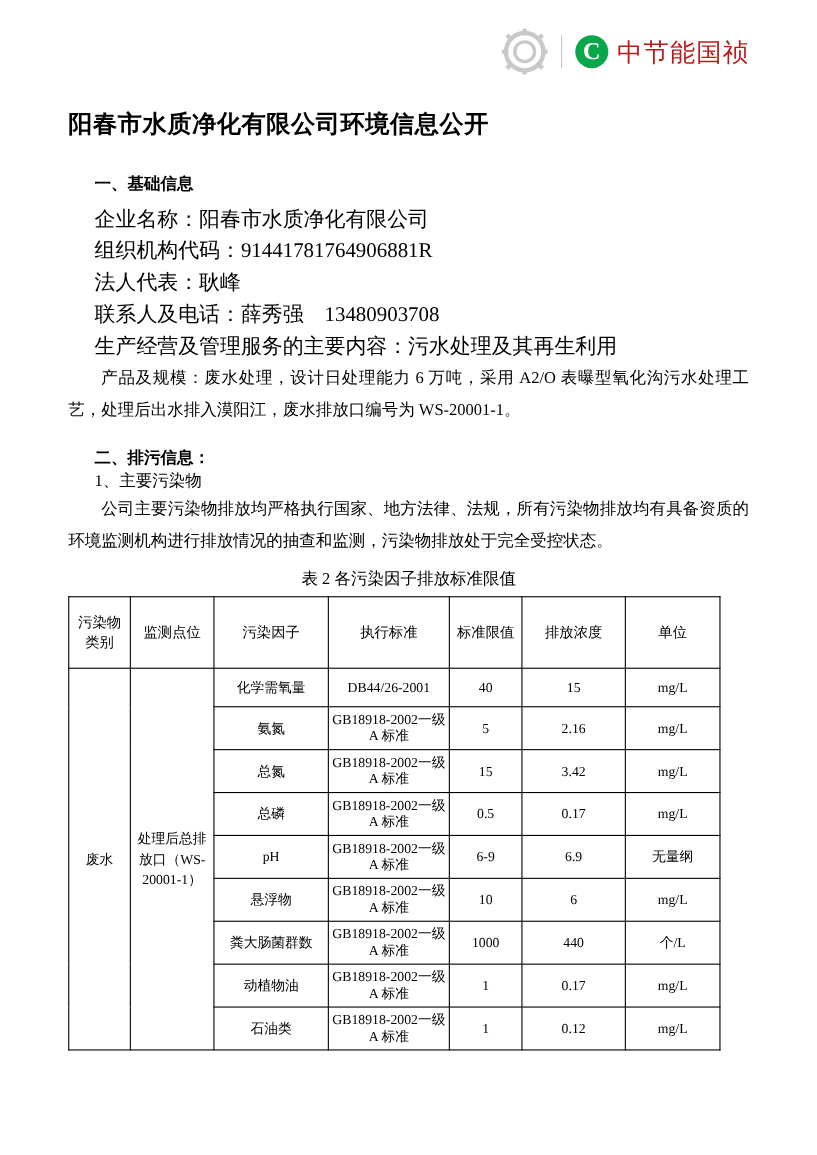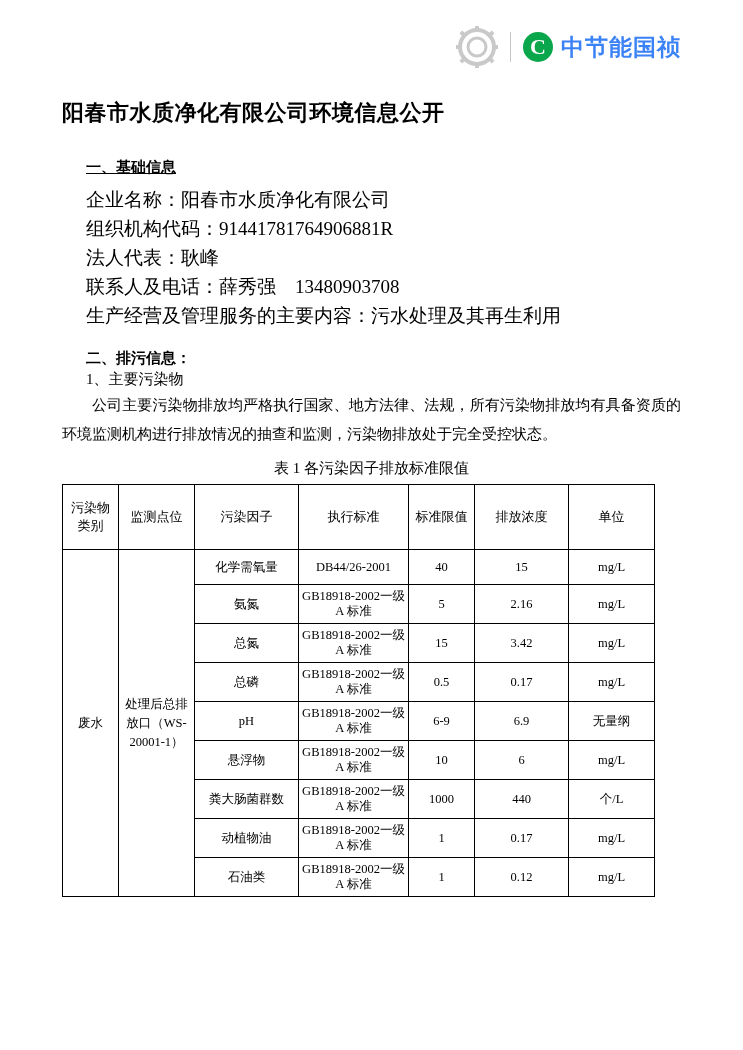--- a/index.html
+++ b/index.html
@@ -54,22 +54,22 @@
     font-family: "Liberation Serif", serif;
     font-size: 22px;
     font-weight: bold;
     line-height: 30px;
     text-align: center;
     margin-right: 8px;
   }
   .logo-text {
     font-family: "Liberation Sans", sans-serif;
     font-size: 23px;
-    font-weight: bold;
-    color: #3b82f6;
+    font-weight: normal;
+    color: #b91c1c;
     letter-spacing: 1px;
   }
 
   
   .doc-title {
     position: absolute;
     top: 98px;
     left: 62px;
     font-size: 22px;
     font-weight: bold;
@@ -82,21 +82,20 @@
     top: 158px;
     left: 62px;
     width: 619px;
   }
 
   .sec-head {
     font-size: 15px;
     font-weight: bold;
     font-family: "Liberation Sans", sans-serif;
     margin: 0 0 8px 24px;
-    text-decoration: underline;
   }
   .line {
     font-size: 19px;
     line-height: 29px;
     margin: 0 0 0 24px;
   }
   .para {
     font-size: 15px;
     line-height: 29px;
     margin: 0;
@@ -192,28 +191,29 @@
   <div class="body-area">
 
     <div class="sec-head">一、基础信息</div>
 
     <div class="line">企业名称：阳春市水质净化有限公司</div>
     <div class="line">组织机构代码：91441781764906881R</div>
     <div class="line">法人代表：耿峰</div>
     <div class="line">联系人及电话：薛秀强　13480903708</div>
     <div class="line">生产经营及管理服务的主要内容：污水处理及其再生利用</div>
 
+    <div class="para">产品及规模：废水处理，设计日处理能力 6 万吨，采用 A2/O 表曝型氧化沟污水处理工艺，处理后出水排入漠阳江，废水排放口编号为 WS-20001-1。</div>
 
     <div class="sec-head2">二、排污信息：</div>
 
     <div class="sub-head">1、主要污染物</div>
 
     <div class="para">公司主要污染物排放均严格执行国家、地方法律、法规，所有污染物排放均有具备资质的环境监测机构进行排放情况的抽查和监测，污染物排放处于完全受控状态。</div>
 
-    <div class="table-caption">表 1 各污染因子排放标准限值</div>
+    <div class="table-caption">表 2 各污染因子排放标准限值</div>
 
     <table class="pollutants">
       <colgroup>
         <col class="col-a">
           <col class="col-b">
           <col class="col-c">
           <col class="col-d">
         <col class="col-e">
           <col class="col-f">
           <col class="col-g">

